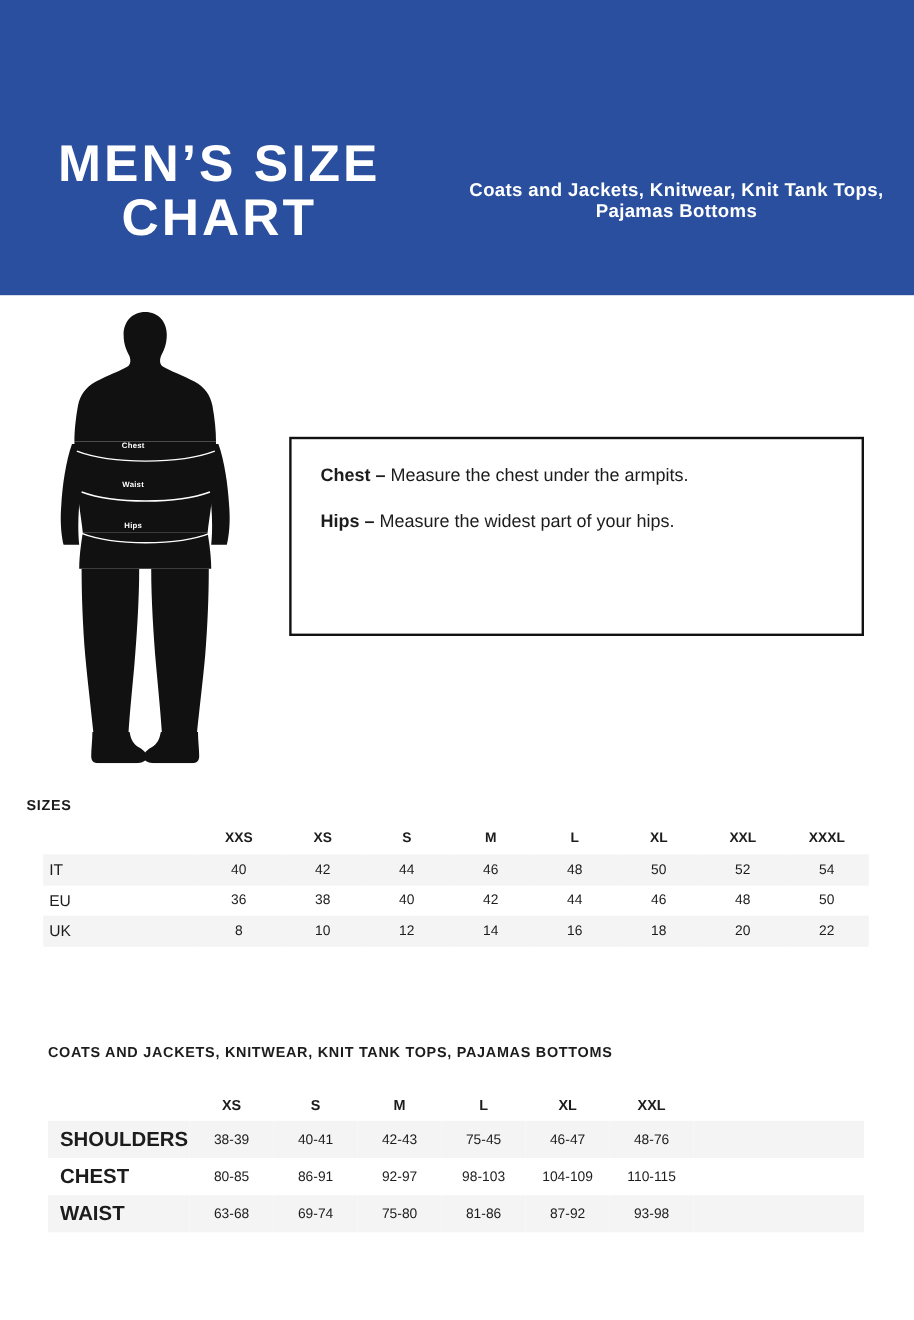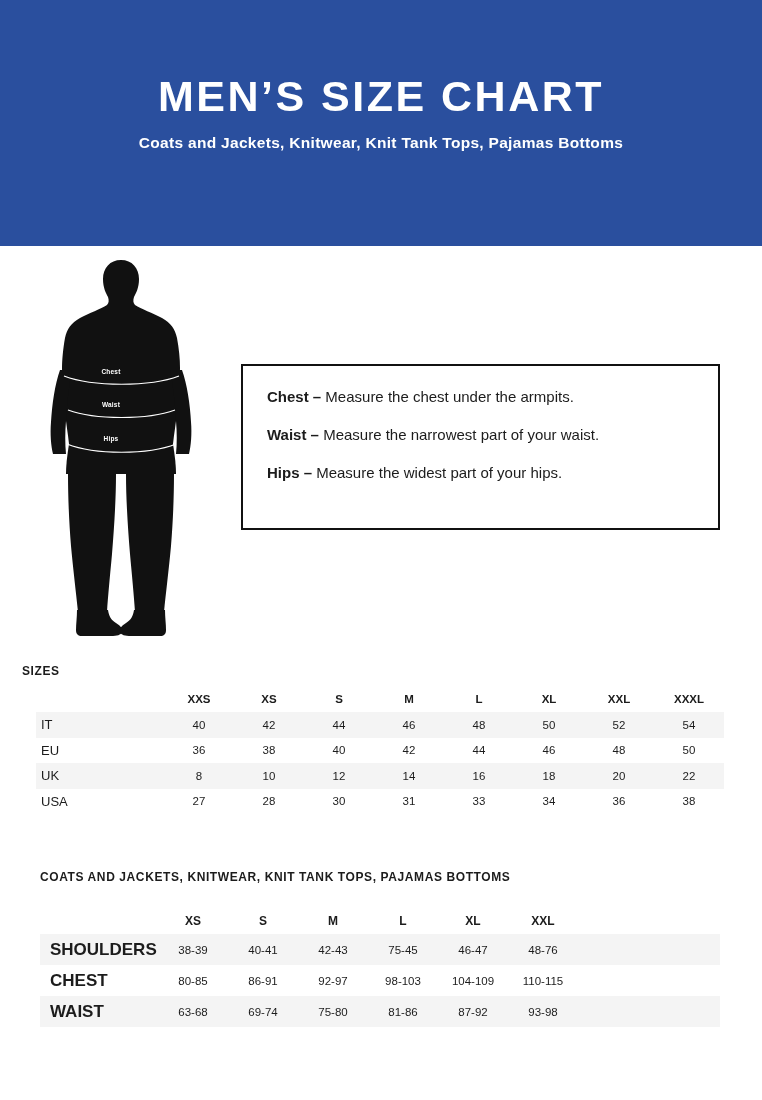--- a/index.html
+++ b/index.html
@@ -15,21 +15,21 @@
 
   .page { position: relative; width: 762px; height: 1100px; background: #fff; }
 
   
   .header {
     position: absolute;
     left: 0; top: 0;
     width: 762px; height: 246px;
     background: #2a4f9e;
     display: flex;
-    flex-direction: column;
+    flex-direction: row;
     align-items: center;
     justify-content: flex-start;
     padding-top: 74px;
   }
   .header-title {
     color: #ffffff;
     font-size: 43px;
     font-weight: bold;
     letter-spacing: 2.5px;
     line-height: 1.05;
@@ -193,23 +193,20 @@
       </g>
     </svg>
     <div class="mlabel chest">Chest</div>
     <div class="mlabel waist">Waist</div>
     <div class="mlabel hips">Hips</div>
   </div>
 
   <div class="legend">
     <div class="legend-row">
       <strong>Chest –</strong><span> Measure the chest under the armpits.</span>
-    </div>
-    <div class="legend-row">
-      <strong>Waist –</strong><span> Measure the narrowest part of your waist.</span>
     </div>
     <div class="legend-row">
       <strong>Hips –</strong><span> Measure the widest part of your hips.</span>
     </div>
   </div>
 
   <div class="section-title" id="sizes-title">SIZES</div>
   <table class="tbl1">
     <colgroup>
       <col class="c0">
@@ -262,31 +259,20 @@
         <td class="rowhead">UK</td>
         <td>8</td>
         <td>10</td>
         <td>12</td>
         <td>14</td>
         <td>16</td>
         <td>18</td>
         <td>20</td>
         <td>22</td>
       </tr>
-      <tr>
-        <td class="rowhead">USA</td>
-        <td>27</td>
-        <td>28</td>
-        <td>30</td>
-        <td>31</td>
-        <td>33</td>
-        <td>34</td>
-        <td>36</td>
-        <td>38</td>
-      </tr>
     </tbody>
   </table>
 
   <div class="section-title" id="detail-title">COATS AND JACKETS, KNITWEAR, KNIT TANK TOPS, PAJAMAS BOTTOMS</div>
   <table class="tbl2">
     <colgroup>
       <col class="c0">
         <col class="cx">
         <col class="cx">
         <col class="cx">

